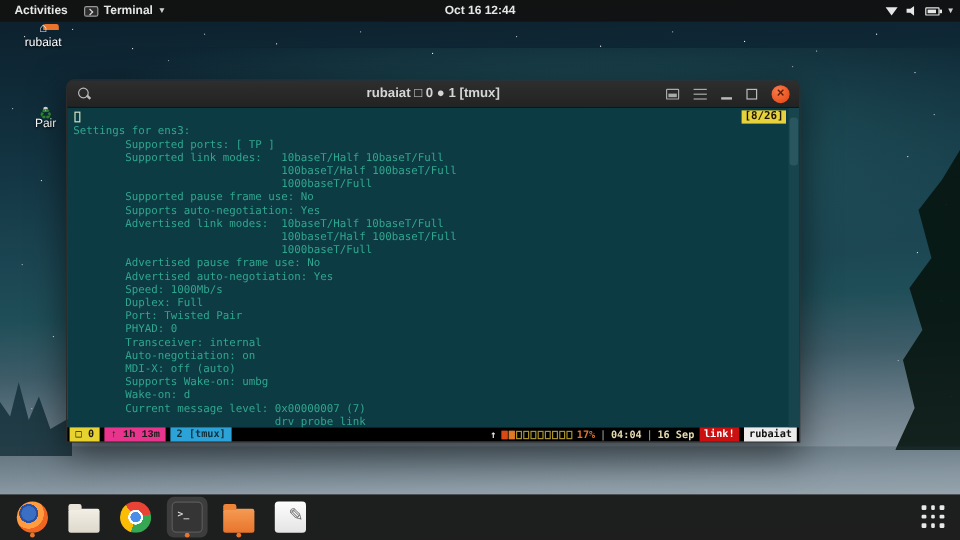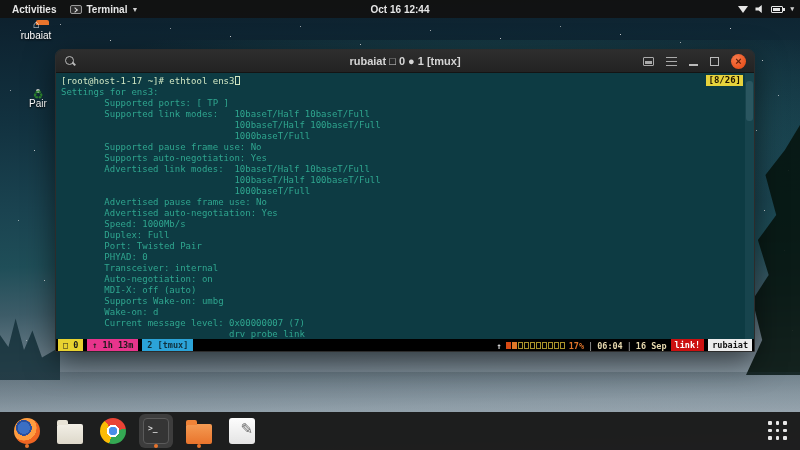--- a/index.html
+++ b/index.html
@@ -59,21 +59,21 @@
     color:rgba(255,255,255,.85); font-size:11px; }
   .di-trash { left:12px; top:92px; }
   .trash-glyph { position:relative; width:22px; height:26px; margin:0 auto;
     background:linear-gradient(90deg,#b9b9b9,#efefef 30%,#cfcfcf 70%,#a9a9a9); border-radius:2px 2px 4px 4px; }
   .trash-glyph::before { content:""; position:absolute; top:-3px; left:-2px; right:-2px; height:4px;
     background:#d9d9d9; border-radius:2px; }
   .trash-glyph .recycle-mark { position:absolute; inset:3px 0 0 0; display:flex; align-items:center; justify-content:center;
     color:#2e8b2e; font-size:12px; line-height:1; }
 
   
-  .terminal-window { position:absolute; left:55px; top:49px; width:700px; height:303px; z-index:20;
+  .terminal-window { position:absolute; left:55px; top:66px; width:612px; height:303px; z-index:20;
     border-radius:7px 7px 0 0; box-shadow:0 10px 30px rgba(0,0,0,.55); overflow:hidden; border:1px solid #2c2c2c; }
   .titlebar { height:23px; background:linear-gradient(#2e2e2e,#232323); border-bottom:1px solid #141414;
     position:relative; display:flex; align-items:center; justify-content:center; }
   .title-text { color:#d5d5d5; font-size:11px; font-weight:bold; }
   .tb-search { position:absolute; left:8px; top:5px; width:13px; height:13px; }
   .tb-search::before { content:""; position:absolute; left:1px; top:1px; width:7px; height:7px;
     border:1.5px solid #b9b9b9; border-radius:50%; }
   .tb-search::after { content:""; position:absolute; left:8px; top:8px; width:4px; height:1.5px;
     background:#b9b9b9; transform:rotate(45deg); }
   .win-controls { position:absolute; right:8px; top:0; height:23px; display:flex; align-items:center; gap:12px; }
@@ -188,21 +188,21 @@
       <div class="win-controls">
         <span class="pane-icon"></span>
         <span class="menu-icon"></span>
         <span class="min-icon"></span>
         <span class="max-icon"></span>
         <span class="close-btn">×</span>
       </div>
     </div>
 
     <div class="term-body">
-      <pre class="term-pre"><span class="prompt">[root@host-1-17 ~]# ethtool ens3</span><span class="cursor"></span>
+      <pre class="term-pre"><span class="cursor"></span>
 Settings for ens3:
         Supported ports: [ TP ]
         Supported link modes:   10baseT/Half 10baseT/Full
                                 100baseT/Half 100baseT/Full
                                 1000baseT/Full
         Supported pause frame use: No
         Supports auto-negotiation: Yes
         Advertised link modes:  10baseT/Half 10baseT/Full
                                 100baseT/Half 100baseT/Full
                                 1000baseT/Full
@@ -221,40 +221,40 @@
                                drv probe link</pre>
       <span class="copy-badge">[8/26]</span>
       <div class="term-scrollbar">
         <div class="term-scroll-thumb"></div>
       </div>
     </div>
 
     <div class="tmux-bar">
       <div class="tmux-left">
           <span class="tmux-seg" style="background: rgb(232, 210, 48); color: rgb(26, 26, 26);">□ 0</span>
-          <span class="tmux-seg" style="background: rgb(232, 52, 140); color: rgb(26, 26, 26);">↑ 1h 13m</span>
+          <span class="tmux-seg" style="background: rgb(232, 52, 140); color: rgb(26, 26, 26); font-family: Liberation Mono, monospace;">↑ 1h 13m</span>
           <span class="tmux-seg" style="background: rgb(43, 163, 216); color: rgb(16, 48, 60);">2 [tmux]</span>
         </div>
       <div class="tmux-right">
         <span class="bat-arrow">↑</span>
         <span class="battery-meter">
             <span class="bcell fill"></span>
             <span class="bcell fill"></span>
             <span class="bcell"></span>
             <span class="bcell"></span>
             <span class="bcell"></span>
             <span class="bcell"></span>
             <span class="bcell"></span>
             <span class="bcell"></span>
             <span class="bcell"></span>
             <span class="bcell"></span>
           </span>
         <span class="bat-pct">17%</span>
         <span class="tmux-sep">|</span>
-        <span class="tmux-clock">06:04</span>
+        <span class="tmux-clock">04:04</span>
         <span class="tmux-sep">|</span>
         <span class="tmux-date">16 Sep</span>
         <span class="root-badge">link!</span>
         <span class="host-badge">rubaiat</span>
       </div>
     </div>
   </div>
 
   <div class="dock">
     <div class="dock-items">

